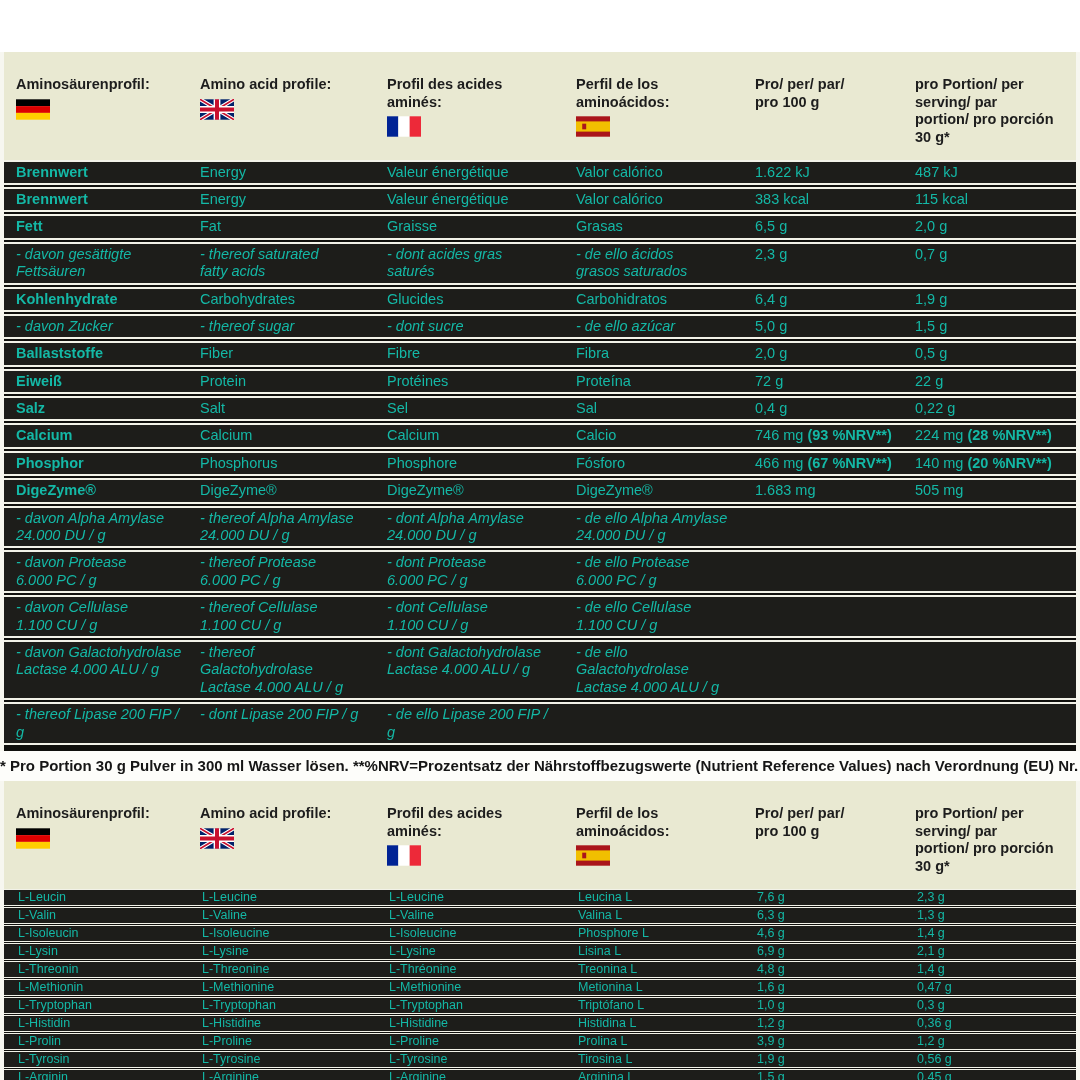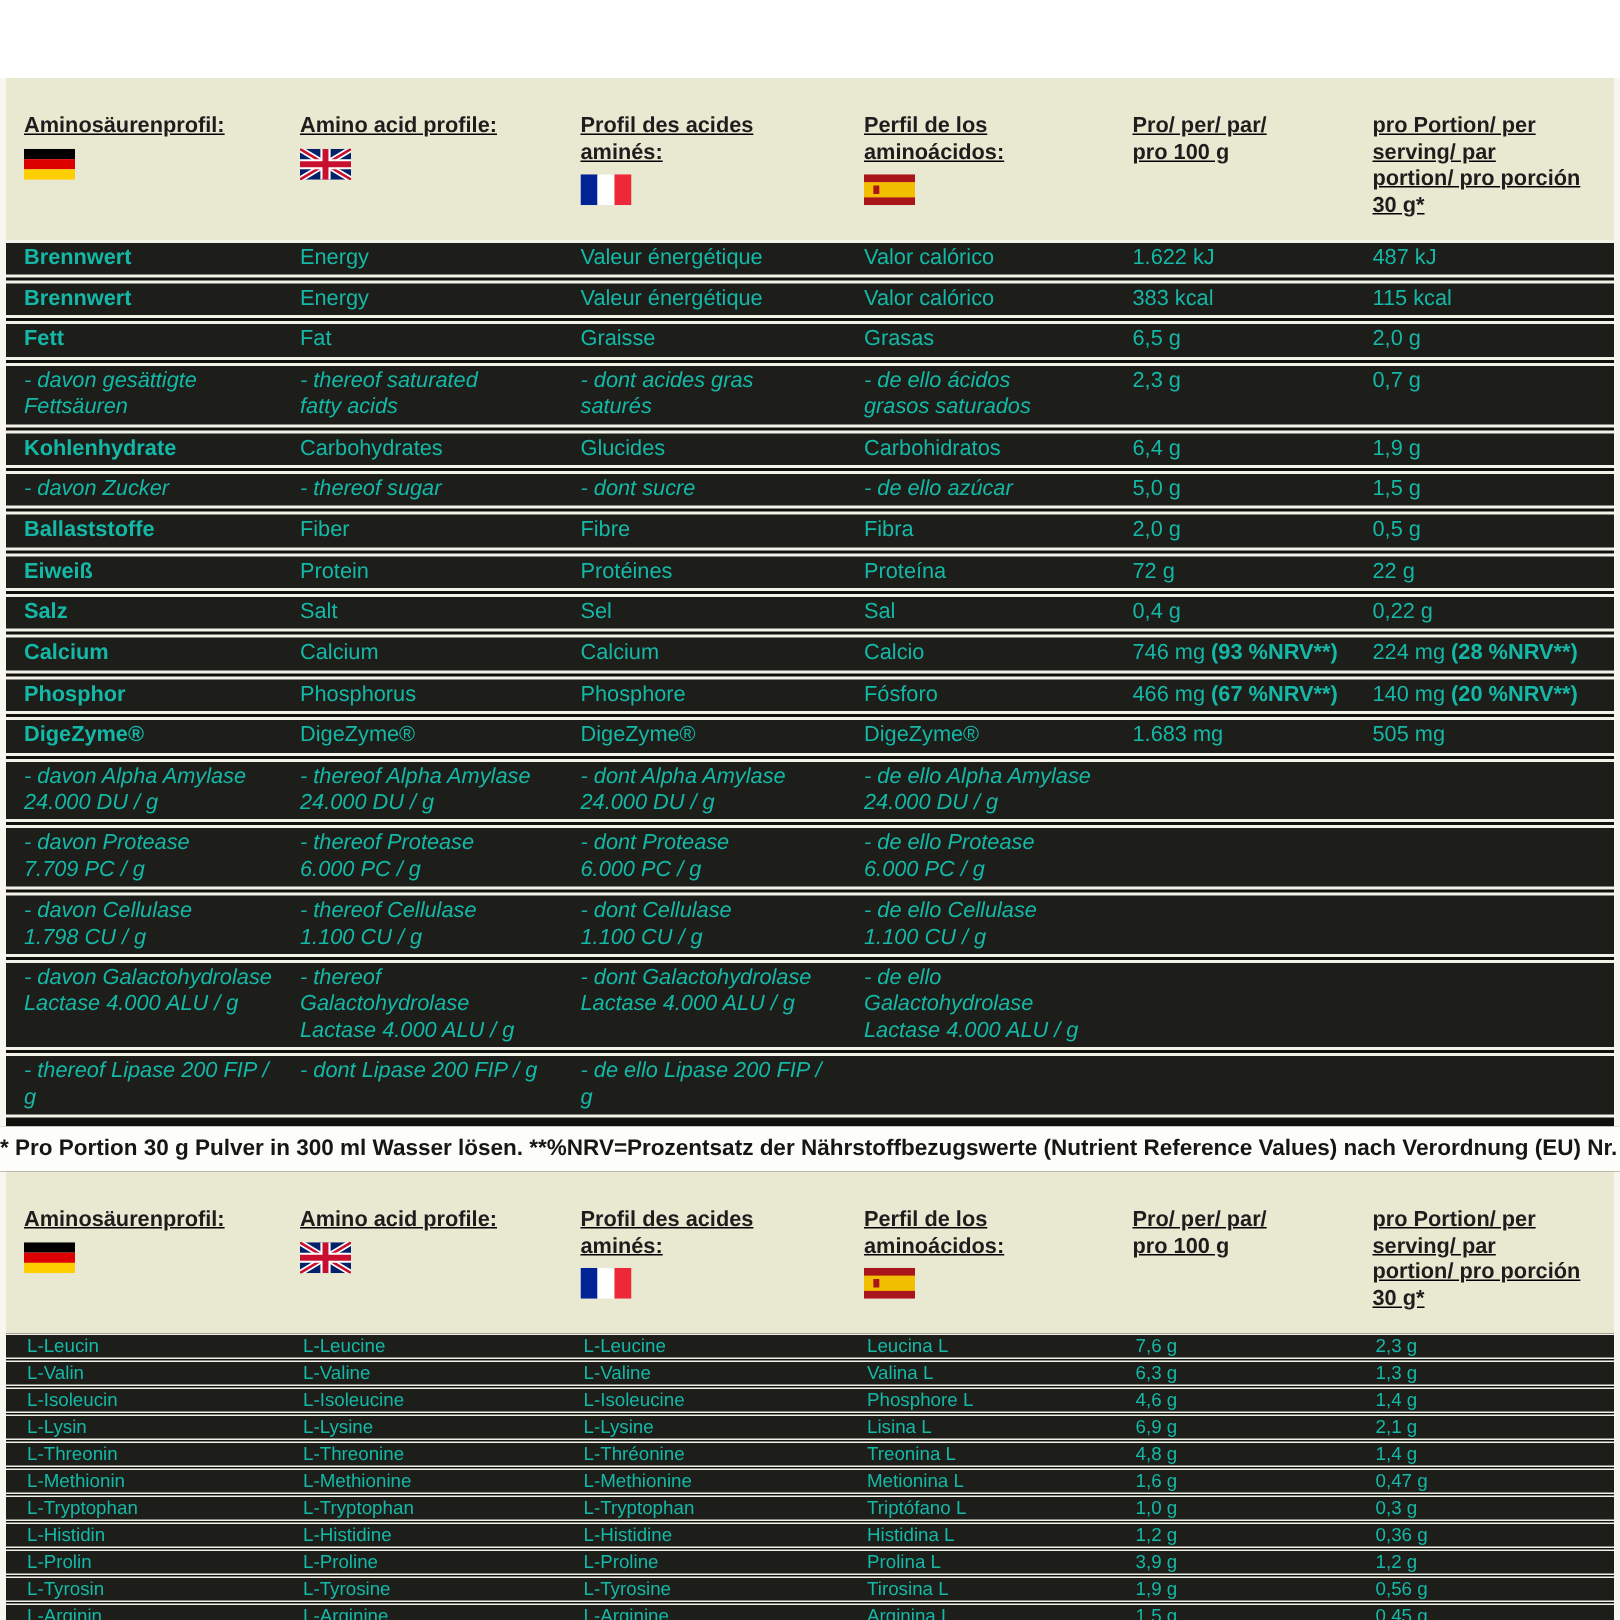--- a/index.html
+++ b/index.html
@@ -18,21 +18,20 @@
   .grid{
     display:grid;
     grid-template-columns:184px 187px 189px 179px 160px auto;
   }
   
   .thead{
     background:#e9e9d2;
     padding:7px 0 5px 0;
     min-height:44px;
     align-items:start;
-    text-decoration:underline;
   }
   .hcell{
     padding:0 6px 0 12px;
     color:#1d1d1d;font-weight:bold;font-size:14.5px;line-height:1.2;
     white-space:pre-line;
   }
   .hcell .flag{display:block;margin-top:5px;width:34px;height:21px;}
   .flag svg{display:block;width:100%;height:100%;}
   
   .t-row{
@@ -230,33 +229,33 @@
 24.000 DU / g</div>
           <div class="cell lbl fr">- dont Alpha Amylase
 24.000 DU / g</div>
           <div class="cell lbl es">- de ello Alpha Amylase
 24.000 DU / g</div>
           <div class="cell val"><span></span></div>
           <div class="cell val"><span></span></div>
         </div>
         <div class="t-row grid sub">
           <div class="cell lbl de">- davon Protease
-7.709 PC / g</div>
+6.000 PC / g</div>
           <div class="cell lbl en">- thereof Protease
 6.000 PC / g</div>
           <div class="cell lbl fr">- dont Protease
 6.000 PC / g</div>
           <div class="cell lbl es">- de ello Protease
 6.000 PC / g</div>
           <div class="cell val"><span></span></div>
           <div class="cell val"><span></span></div>
         </div>
         <div class="t-row grid sub">
           <div class="cell lbl de">- davon Cellulase
-1.798 CU / g</div>
+1.100 CU / g</div>
           <div class="cell lbl en">- thereof Cellulase
 1.100 CU / g</div>
           <div class="cell lbl fr">- dont Cellulase
 1.100 CU / g</div>
           <div class="cell lbl es">- de ello Cellulase
 1.100 CU / g</div>
           <div class="cell val"><span></span></div>
           <div class="cell val"><span></span></div>
         </div>
         <div class="t-row grid sub">

